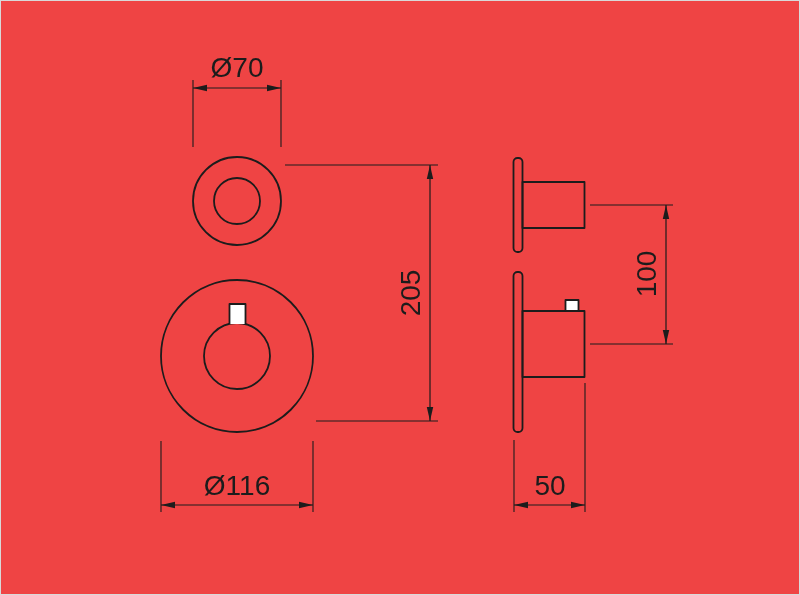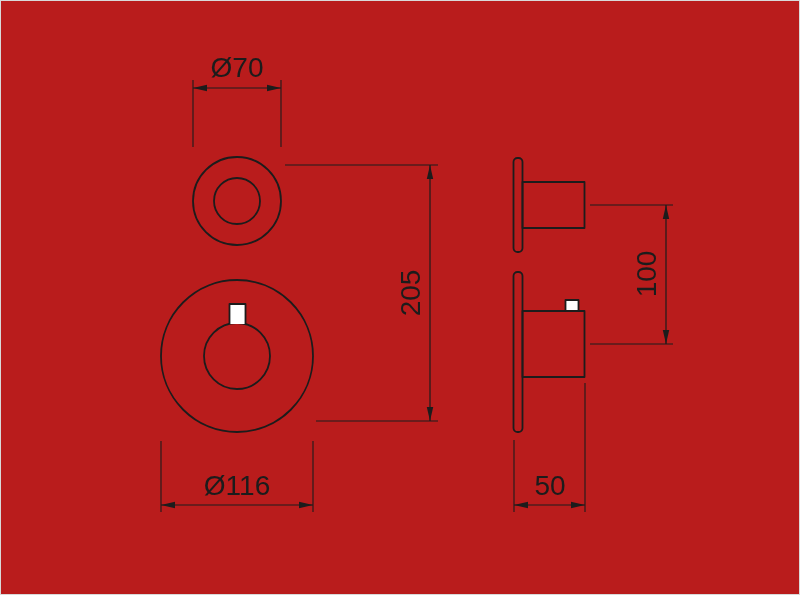--- a/index.html
+++ b/index.html
@@ -1,19 +1,19 @@
 <!DOCTYPE html>
 <html><head>
 <meta charset="utf-8">
 <style>
   html,body{margin:0;padding:0;background:#ffffff;}
   .canvas{
     position:relative;
     width:800px;height:595px;
-    background:#b91c1c;
+    background:#ef4444;
     overflow:hidden;
     box-shadow: inset 0 0 0 1px #d9d9d9;
   }
   svg{display:block;}
   .obj{fill:none;stroke:#1c1c1c;stroke-width:1.8;stroke-linejoin:round;}
   .obj-fill{fill:#ffffff;stroke:#1c1c1c;stroke-width:1.8;stroke-linejoin:round;}
   .ext{fill:none;stroke:#1c1c1c;stroke-width:1.1;}
   .dim{fill:none;stroke:#1c1c1c;stroke-width:1.2;}
   .dim-text{
     font-family:"Liberation Sans","DejaVu Sans",sans-serif;

